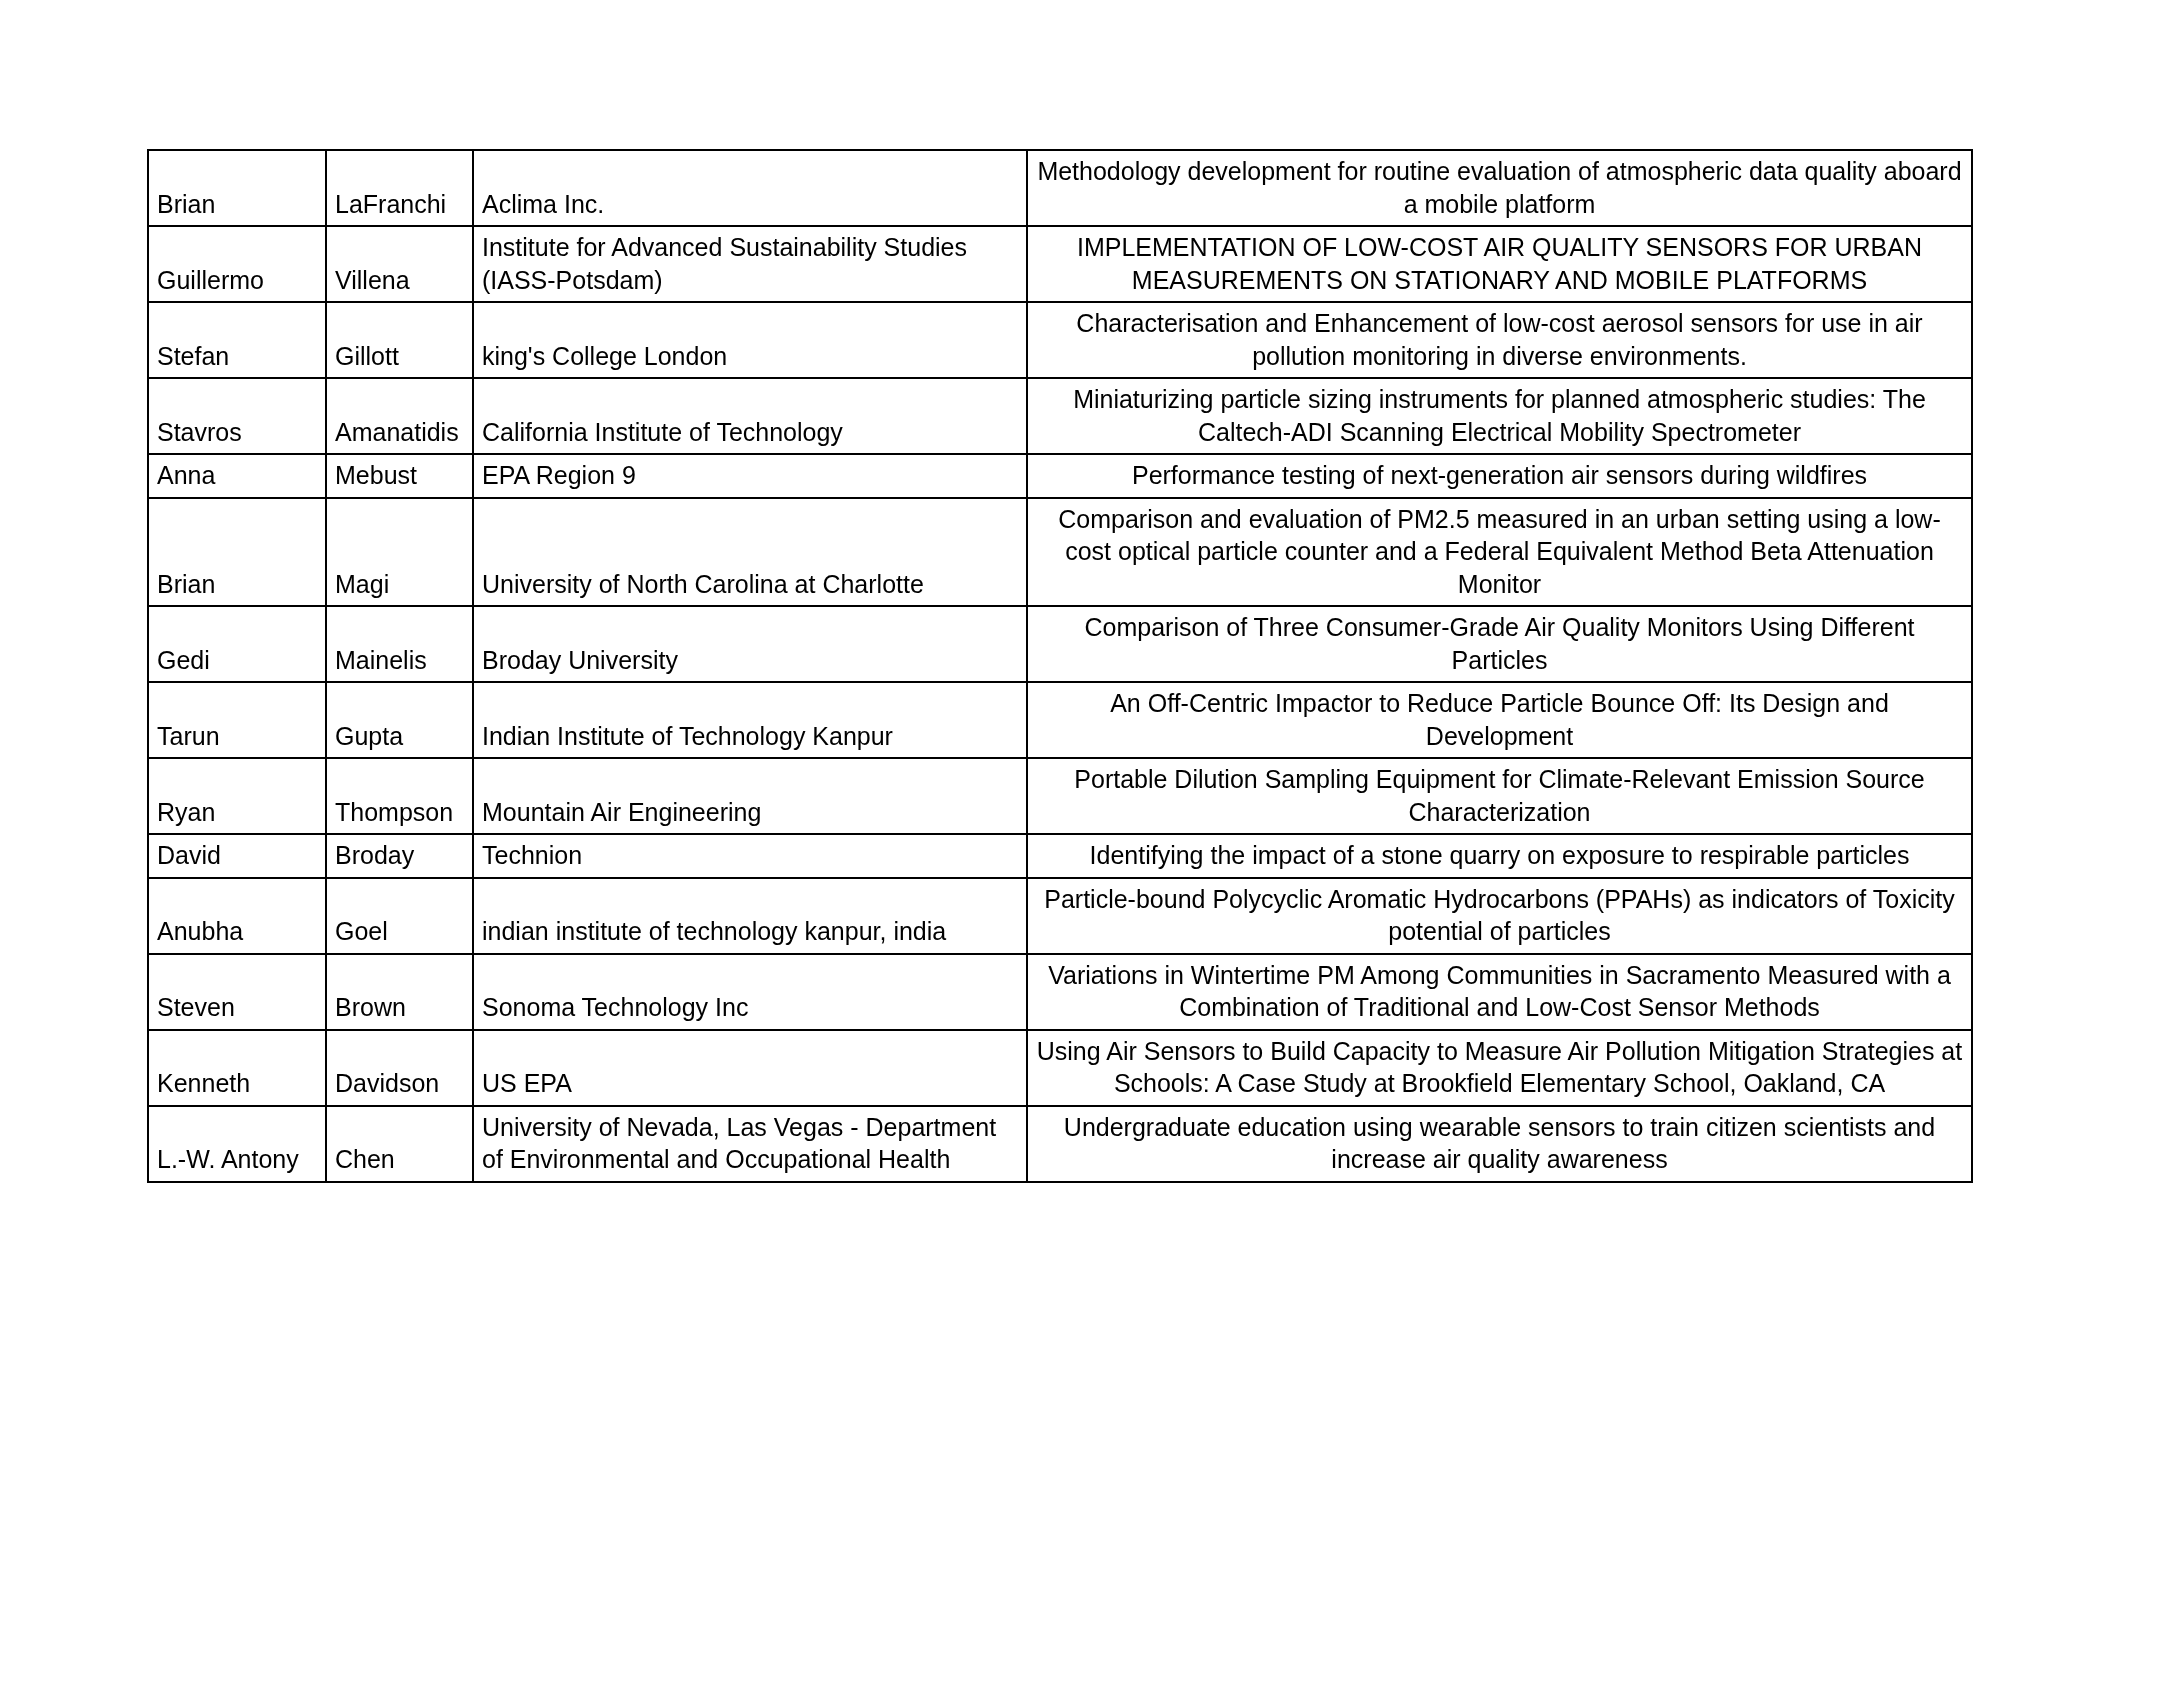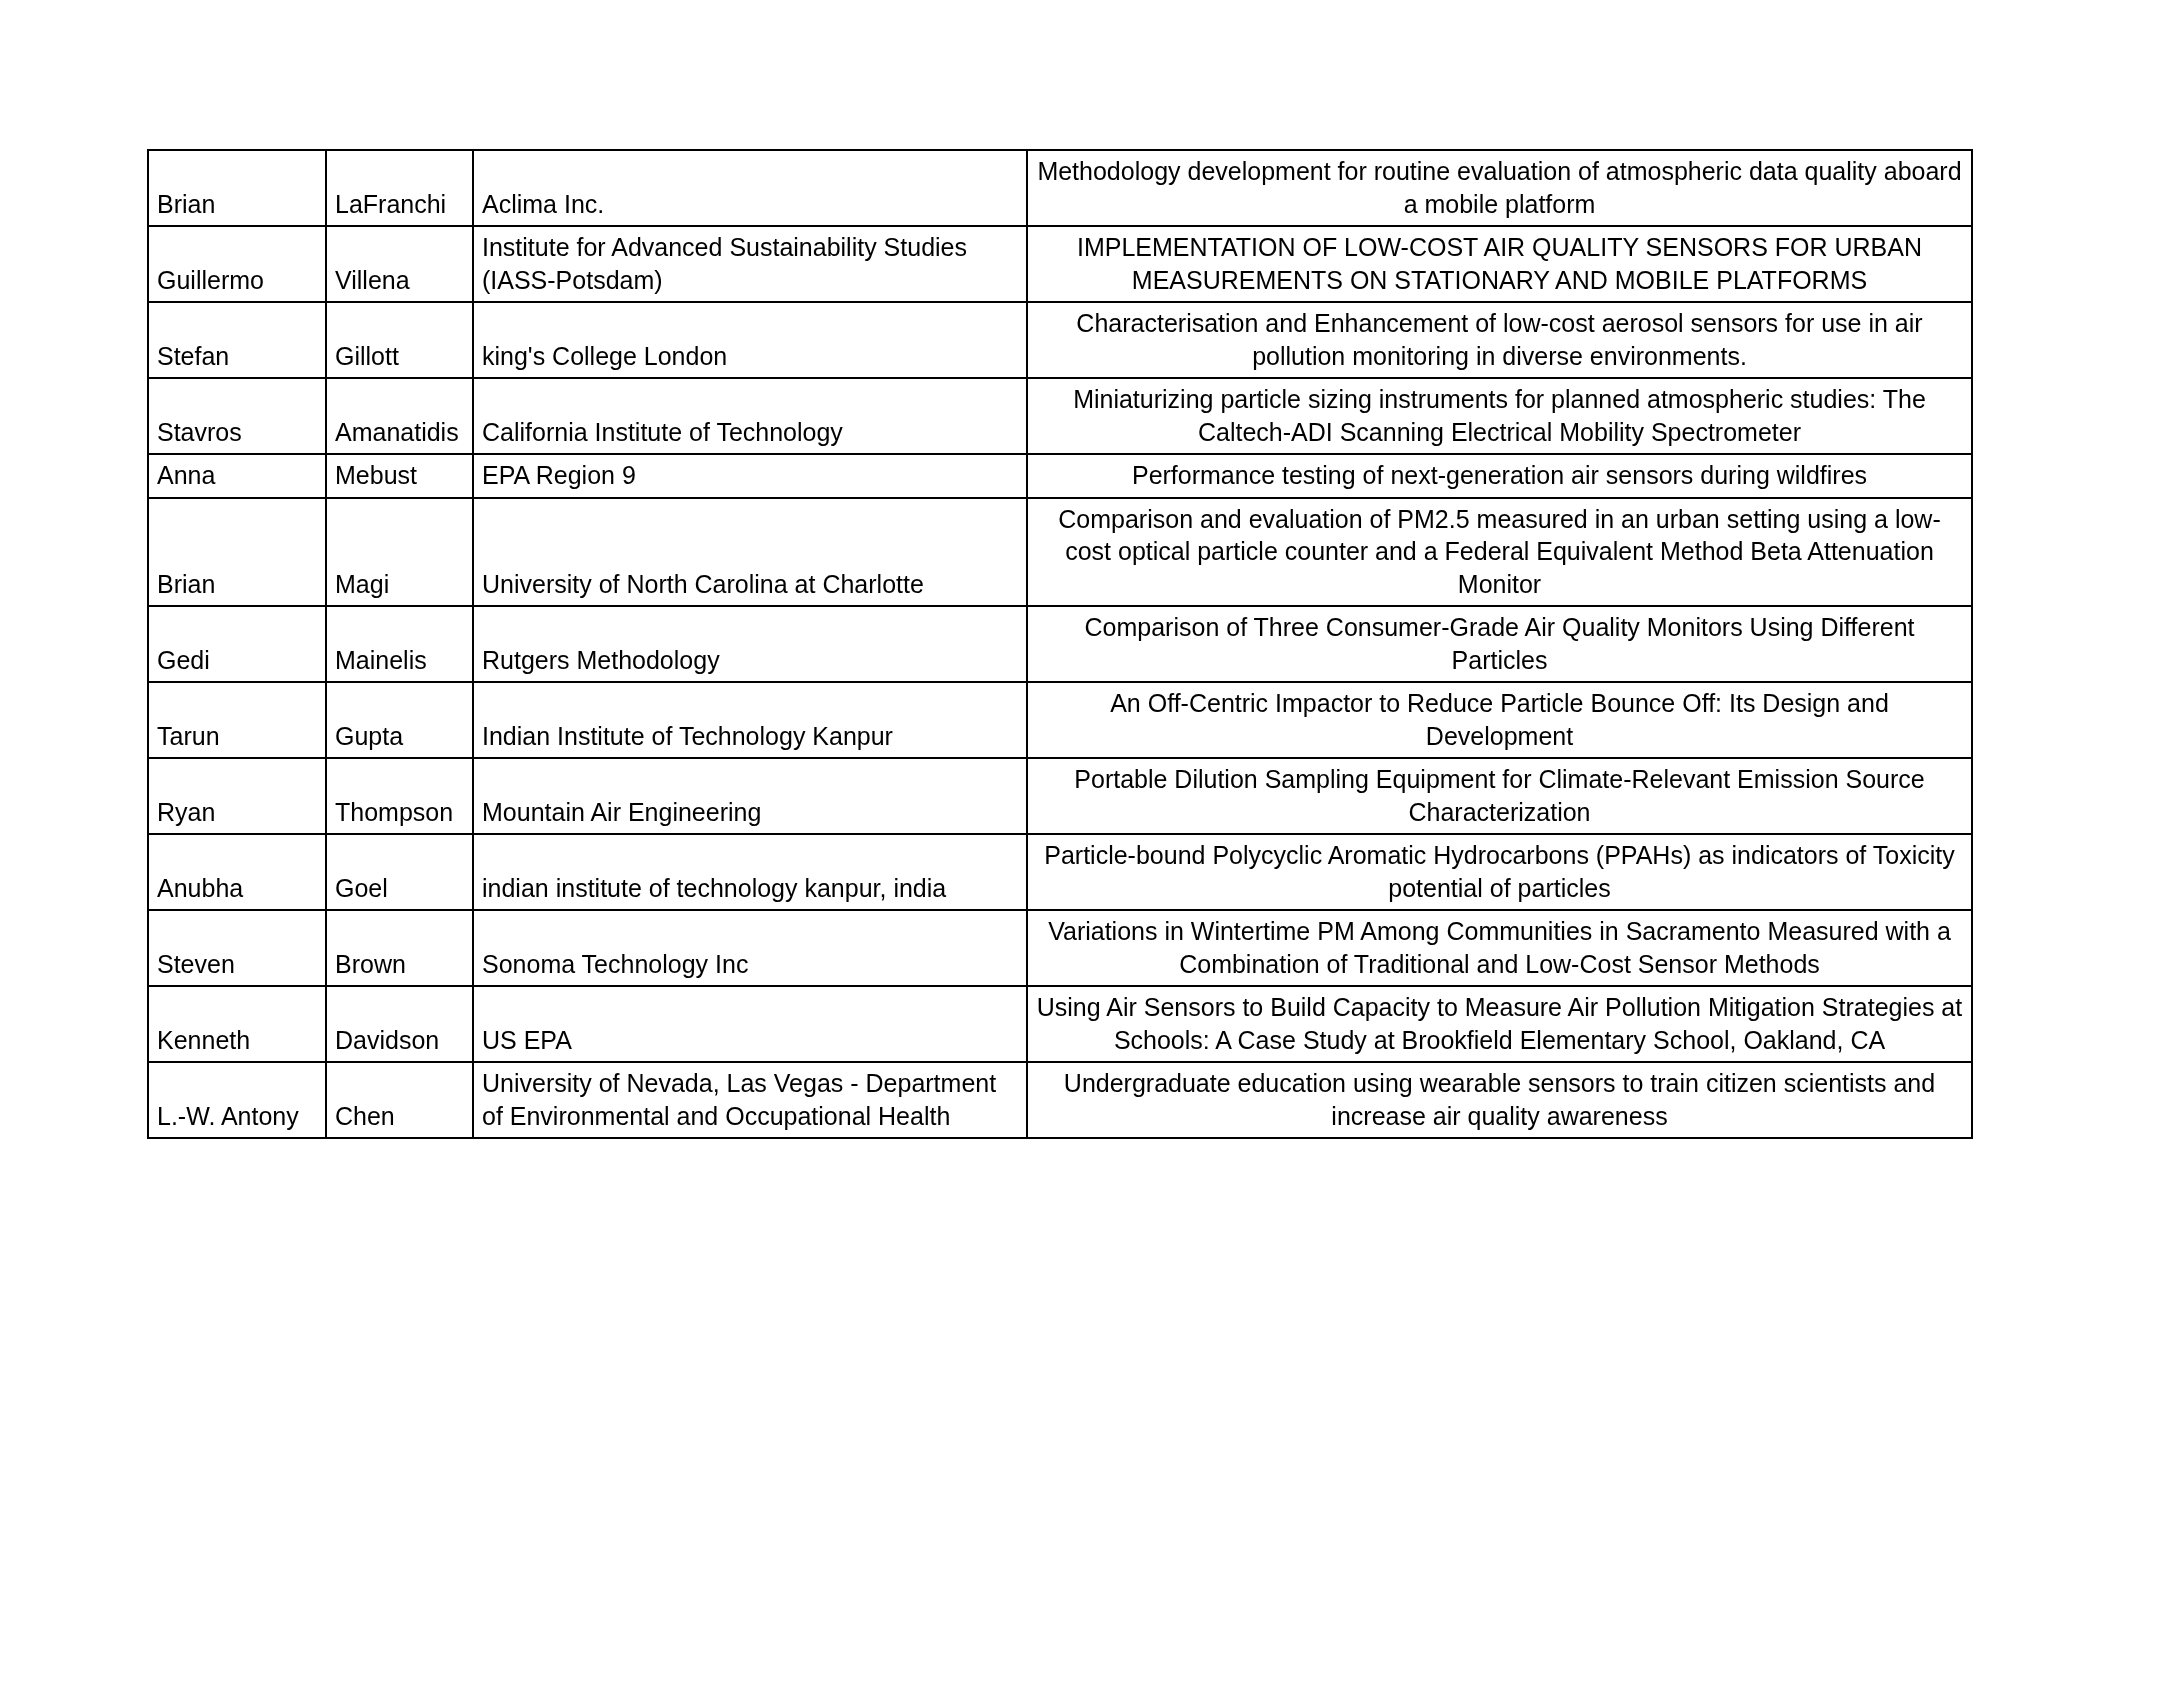--- a/index.html
+++ b/index.html
@@ -99,34 +99,40 @@
         </tr>
         <tr>
           <td class="first-name">Brian</td>
           <td class="last-name">Magi</td>
           <td class="org">University of North Carolina at Charlotte</td>
           <td class="title">Comparison and evaluation of PM2.5 measured in an urban setting using a low-cost optical particle counter and a Federal Equivalent Method Beta Attenuation Monitor</td>
         </tr>
         <tr>
           <td class="first-name">Gedi</td>
           <td class="last-name">Mainelis</td>
-          <td class="org">Rutgers Methodology</td>
+          <td class="org">Broday University</td>
           <td class="title">Comparison of Three Consumer-Grade Air Quality Monitors Using Different Particles</td>
         </tr>
         <tr>
           <td class="first-name">Tarun</td>
           <td class="last-name">Gupta</td>
           <td class="org">Indian Institute of Technology Kanpur</td>
           <td class="title">An Off-Centric Impactor to Reduce Particle Bounce Off: Its Design and Development</td>
         </tr>
         <tr>
           <td class="first-name">Ryan</td>
           <td class="last-name">Thompson</td>
           <td class="org">Mountain Air Engineering</td>
           <td class="title">Portable Dilution Sampling Equipment for Climate-Relevant Emission Source Characterization</td>
+        </tr>
+        <tr>
+          <td class="first-name">David</td>
+          <td class="last-name">Broday</td>
+          <td class="org">Technion</td>
+          <td class="title">Identifying the impact of a stone quarry on exposure to respirable particles</td>
         </tr>
         <tr>
           <td class="first-name">Anubha</td>
           <td class="last-name">Goel</td>
           <td class="org">indian institute of technology kanpur, india</td>
           <td class="title">Particle-bound Polycyclic Aromatic Hydrocarbons (PPAHs) as indicators of Toxicity potential of particles</td>
         </tr>
         <tr>
           <td class="first-name">Steven</td>
           <td class="last-name">Brown</td>

